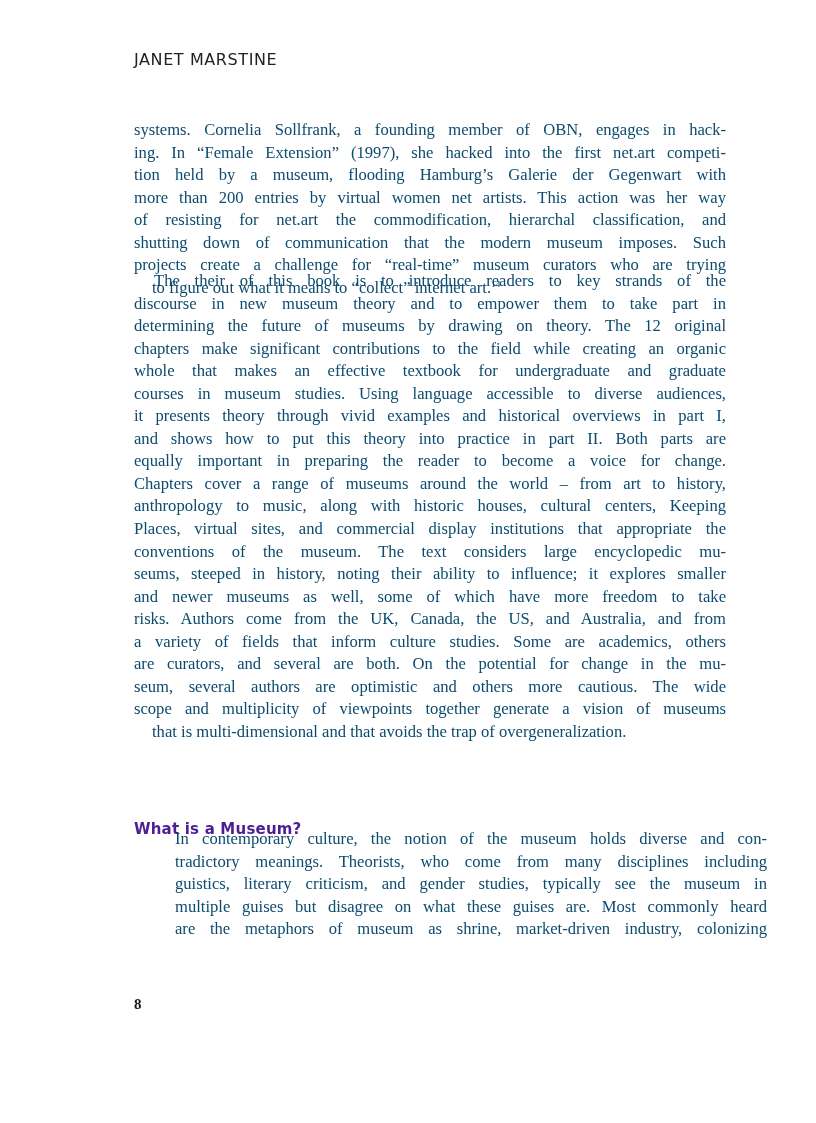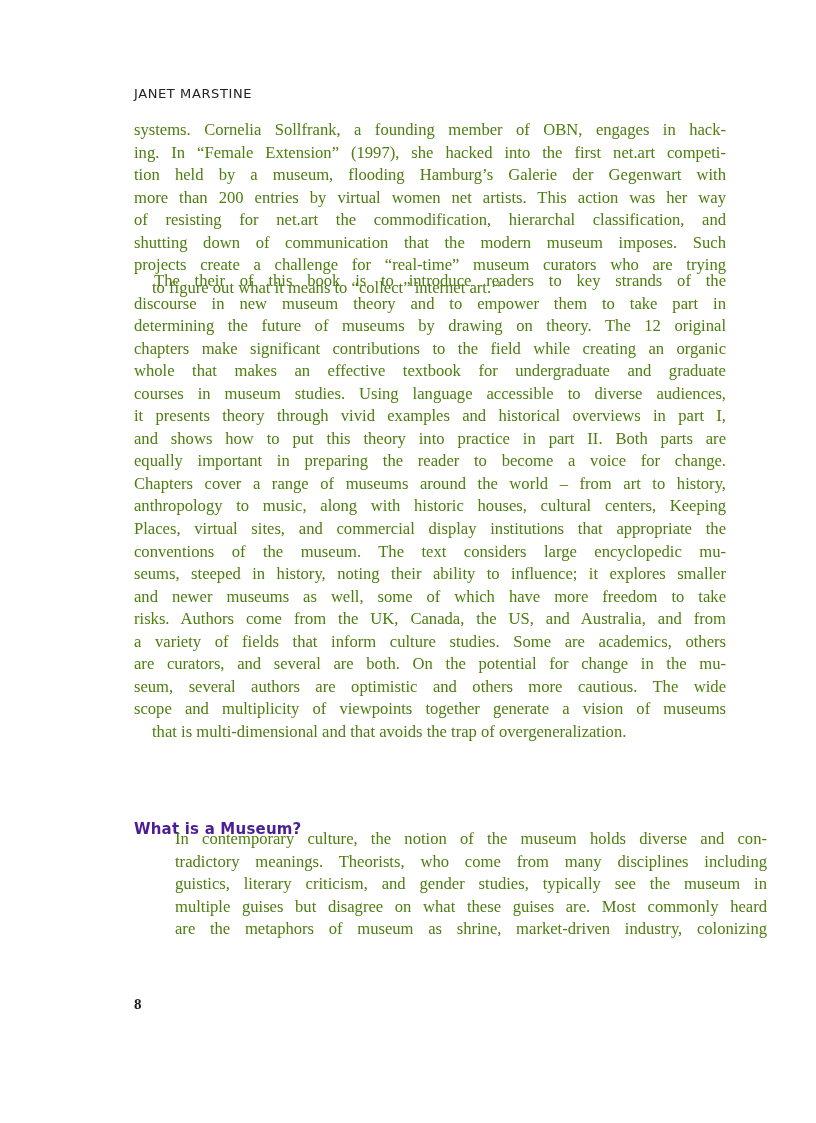--- a/index.html
+++ b/index.html
@@ -12,32 +12,31 @@
       height: 1123px;
       position: relative;
       overflow: hidden;
       color: #1a1a1a;
     }
     .running-head {
       position: absolute;
       left: 134px;
       top: 50px;
       font-family: "DejaVu Sans", sans-serif;
-      font-size: 13px;
+      font-size: 16px;
       letter-spacing: 0.6px;
       color: #222;
-      margin-top: 36px;
     }
     .text-block {
       position: absolute;
       left: 134px;
       width: 592px;
       font-family: "Liberation Serif", serif;
       font-size: 16.6px;
-      color: #4d7c0f;
+      color: #0c4a6e;
     }
     .line {
       display: block;
       height: 22.55px;
       line-height: 22.55px;
       white-space: nowrap;
       text-align: justify;
       text-align-last: justify;
     }
     .line.last {

